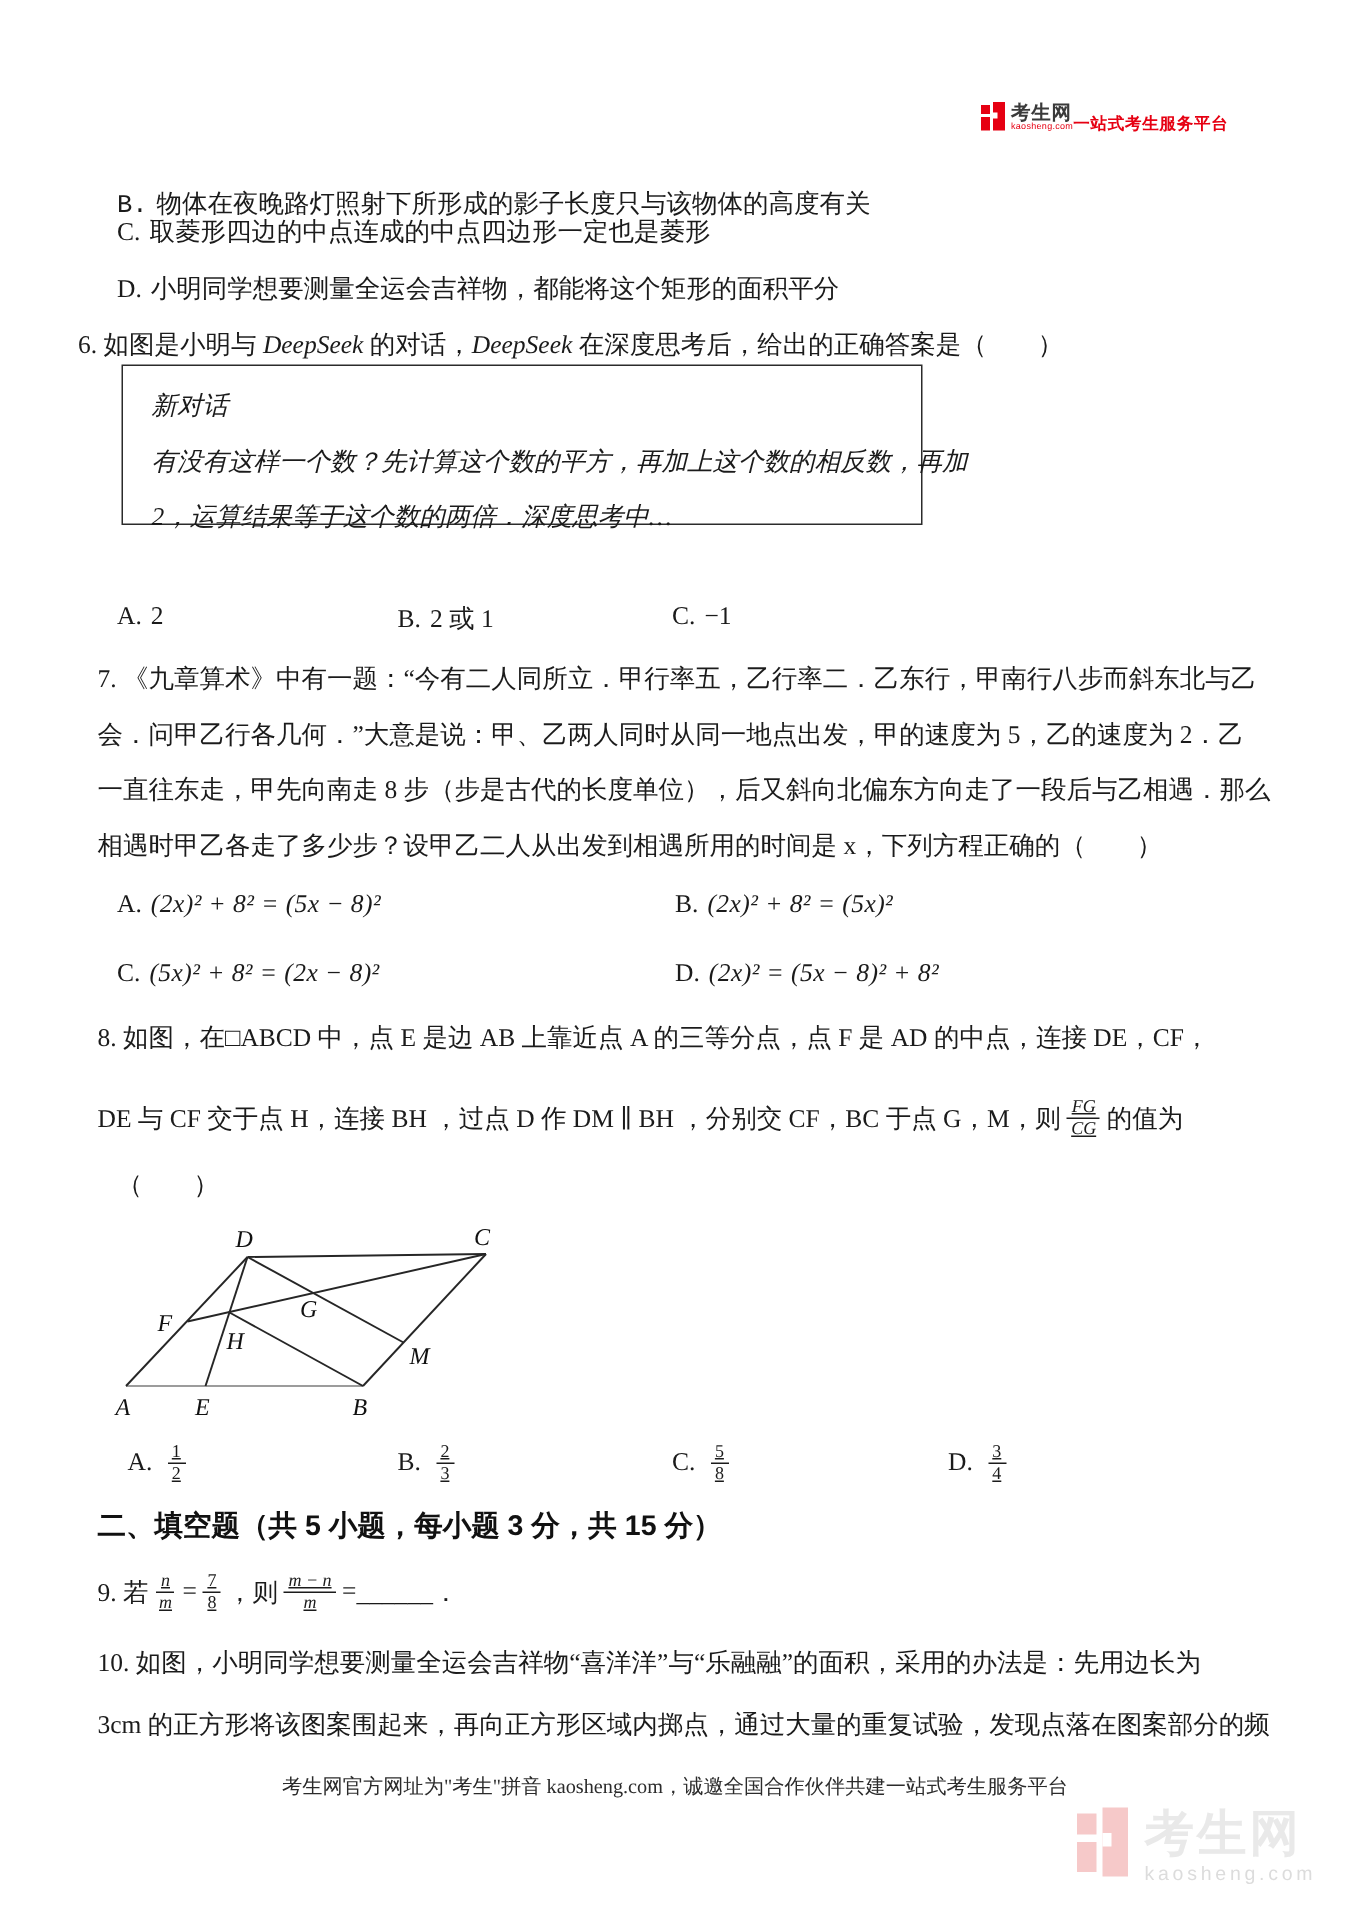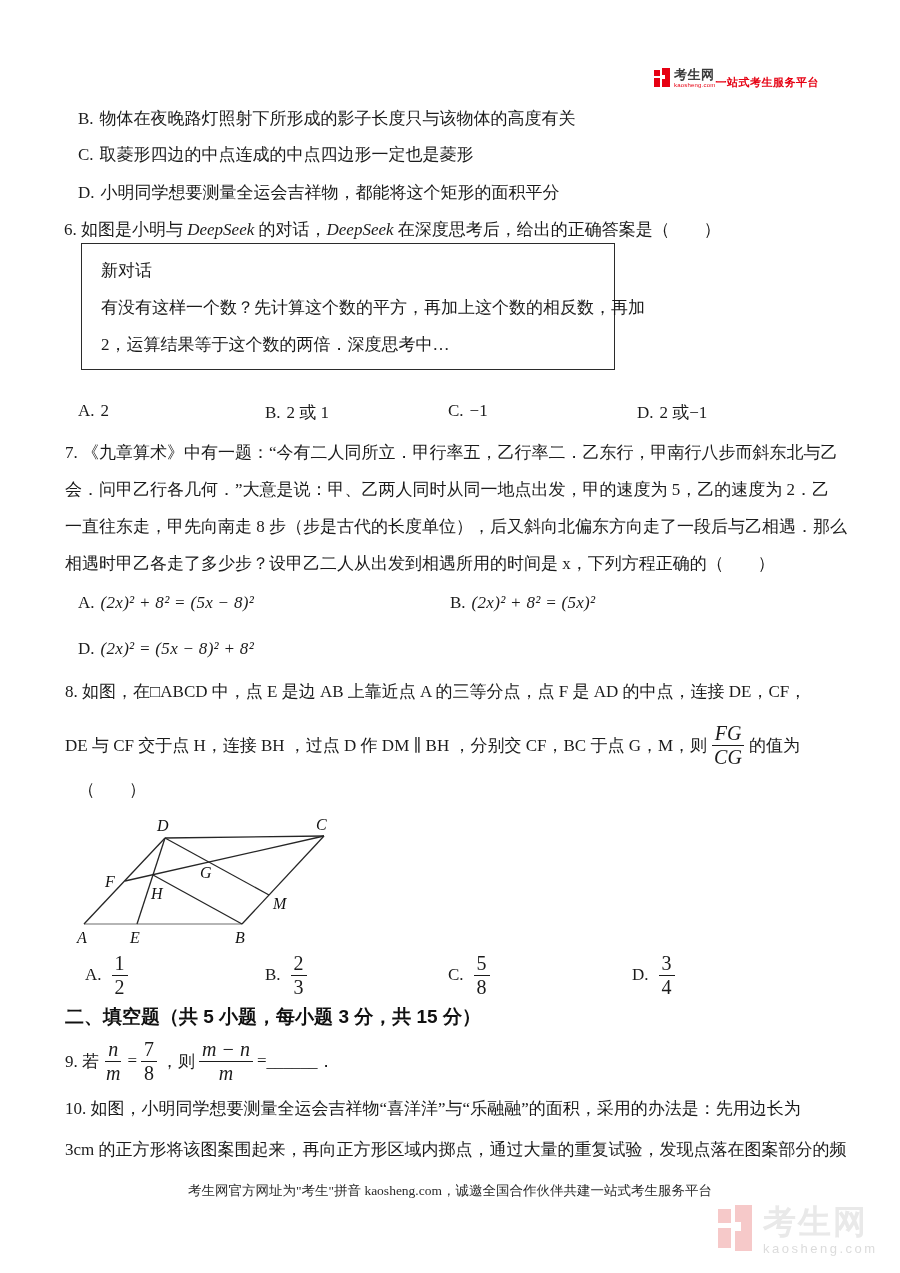--- a/index.html
+++ b/index.html
@@ -16,30 +16,30 @@
   .logo-icon .b2{left:0;top:10px;width:6px;height:9px;}
   .logo-icon .b3{left:8px;top:0;width:8px;height:19px;}
   .logo-icon .notch{position:absolute;left:8px;top:7px;width:3px;height:4px;background:#fff;}
   .logo-textcol{margin-left:3px;display:flex;flex-direction:column;}
   .logo-cn{font-family:"Liberation Sans","DejaVu Sans",sans-serif;font-weight:bold;
            font-size:13px;line-height:14px;color:#3a3a3a;letter-spacing:.5px;}
   .logo-domain{font-size:6px;line-height:7px;color:#e60012;font-family:"Liberation Sans",sans-serif;letter-spacing:.2px;}
   .logo-tagline{margin-top:7px;font-family:"Liberation Sans","DejaVu Sans",sans-serif;
                 font-weight:bold;font-size:11px;color:#e60012;letter-spacing:.5px;}
   
-  .dialog{border:1.4px solid #2b2b2b;width:534px;height:127px;box-sizing:border-box;padding:8px 19px;}
+  .dialog{border:1.4px solid #2b2b2b;width:534px;height:107px;box-sizing:border-box;padding:8px 19px;font-style:italic;}
   .dialog div{line-height:37px;white-space:nowrap;}
   
   .optrow4{display:grid;grid-template-columns:187px 183px 189px auto;}
   .optgrid22{display:grid;grid-template-columns:372px auto;grid-auto-rows:46px;align-items:center;}
   .math{font-style:italic;letter-spacing:.3px;}
   .lbl{font-style:normal;margin-right:6px;}
   
   .frac{display:inline-flex;flex-direction:column;align-items:center;line-height:1.15;
-        font-size:20px;vertical-align:middle;margin:0 4px;}
+        font-size:12px;vertical-align:middle;margin:0 4px;text-decoration:underline;}
   .frac .fnum{border-bottom:1.3px solid #1b1b1b;padding:0 3px;}
   .frac .fden{padding:0 3px;}
   .frac.it{font-style:italic;}
   .inlineflex{display:flex;align-items:center;white-space:nowrap;}
   .fracrow{display:grid;grid-template-columns:180px 183px 184px auto;align-items:center;height:50px;}
   .fracopt{display:flex;align-items:center;}
   
   .sect{font-family:"Liberation Sans","DejaVu Sans",sans-serif;font-weight:bold;font-size:19px;color:#111;}
   
   .footer{width:900px;text-align:center;font-size:13.5px;color:#2b2b2b;}
@@ -71,57 +71,57 @@
         <div class="b b3"></div>
         <div class="notch"></div>
     </div>
     <div class="logo-textcol">
       <span class="logo-cn">考生网</span>
       <span class="logo-domain">kaosheng.com</span>
     </div>
     <span class="logo-tagline">一站式考生服务平台</span>
   </div>
 
-  <div class="abs nowrap" style="left:78px;top:107px;">
+  <div class="abs nowrap" style="left:78px;top:124px;font-family:Liberation Mono, monospace;">
     <span class="lbl">B.</span><span>物体在夜晚路灯照射下所形成的影子长度只与该物体的高度有关</span>
   </div>
   <div class="abs nowrap" style="left:78px;top:143px;">
     <span class="lbl">C.</span><span>取菱形四边的中点连成的中点四边形一定也是菱形</span>
   </div>
   <div class="abs nowrap" style="left:78px;top:181px;">
     <span class="lbl">D.</span><span>小明同学想要测量全运会吉祥物，都能将这个矩形的面积平分</span>
   </div>
 
-  <div class="abs nowrap" style="left:64px;top:218px;text-align:center;">
+  <div class="abs nowrap" style="left:52px;top:218px;text-align:center;">
     <span>6. 如图是小明与 </span><i>DeepSeek</i><span> 的对话，</span><i>DeepSeek</i><span> 在深度思考后，给出的正确答案是（　　）</span>
   </div>
 
   <div class="abs dialog" style="left:81px;top:243px;">
     <div>新对话</div>
     <div>有没有这样一个数？先计算这个数的平方，再加上这个数的相反数，再加</div>
     <div>2，运算结果等于这个数的两倍．深度思考中…</div>
   </div>
 
   <div class="abs optrow4" style="left:78px;top:401px;width:790px;">
     <span class="nowrap"><span class="lbl">A.</span><span>2</span></span>
     <span class="nowrap"><span class="lbl">B.</span><span>2 或 1</span></span>
     <span class="nowrap"><span class="lbl">C.</span><span>−1</span></span>
-    <span class="nowrap"><span class="lbl">D.</span><span>2 或−1</span></span>
   </div>
 
   <div class="abs" style="left:65px;top:434px;">
     <div class="line nowrap">7. 《九章算术》中有一题：“今有二人同所立．甲行率五，乙行率二．乙东行，甲南行八步而斜东北与乙</div>
     <div class="line nowrap">会．问甲乙行各几何．”大意是说：甲、乙两人同时从同一地点出发，甲的速度为 5，乙的速度为 2．乙</div>
     <div class="line nowrap">一直往东走，甲先向南走 8 步（步是古代的长度单位），后又斜向北偏东方向走了一段后与乙相遇．那么</div>
     <div class="line nowrap">相遇时甲乙各走了多少步？设甲乙二人从出发到相遇所用的时间是 x，下列方程正确的（　　）</div>
   </div>
 
   <div class="abs optgrid22" style="left:78px;top:580px;width:790px;">
     <span class="nowrap"><span class="lbl">A.</span><span class="math">(2x)² + 8² = (5x − 8)²</span></span>
     <span class="nowrap"><span class="lbl">B.</span><span class="math">(2x)² + 8² = (5x)²</span></span>
+    <span class="nowrap"><span class="lbl">C.</span><span class="math">(5x)² + 8² = (2x − 8)²</span></span>
     <span class="nowrap"><span class="lbl">D.</span><span class="math">(2x)² = (5x − 8)² + 8²</span></span>
   </div>
 
   <div class="abs nowrap" style="left:65px;top:680px;">8. 如图，在□ABCD 中，点 E 是边 AB 上靠近点 A 的三等分点，点 F 是 AD 的中点，连接 DE，CF，</div>
   <div class="abs inlineflex" style="left:65px;top:722px;height:46px;">
     <span>DE 与 CF 交于点 H，连接 BH ，过点 D 作 DM ∥ BH ，分别交 CF，BC 于点 G，M，则</span>
     <span class="frac it">
       <span class="fnum">FG</span>
       <span class="fden">CG</span>
     </span>

